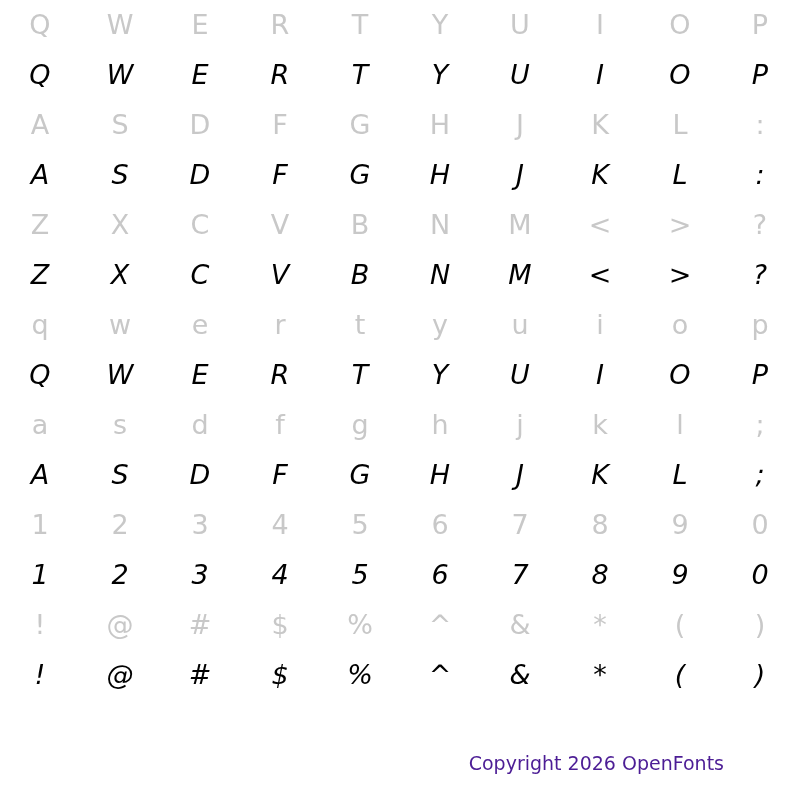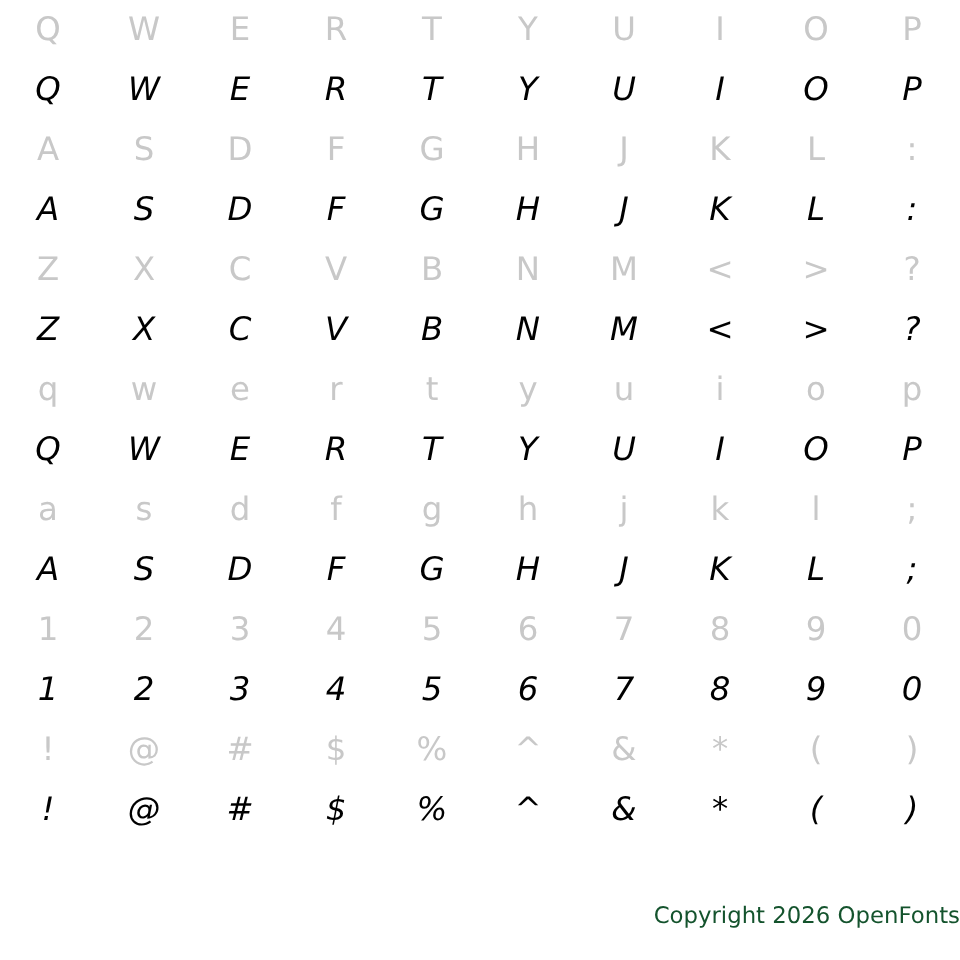--- a/index.html
+++ b/index.html
@@ -47,22 +47,23 @@
     font-weight: normal;
     font-family: "DejaVu Sans", sans-serif;
   }
   #footer {
     position: absolute;
     left: 0;
     top: 752px;
     width: 800px;
     height: 40px;
     text-align: right;
+    padding-right: 76px;
     box-sizing: border-box;
-    color: #14532d;
+    color: #4c1d95;
     font-size: 19px;
     font-family: "DejaVu Sans", sans-serif;
   }
 </style>
 </head>
 <body>
 
 <div id="sheet">
 
   <div class="row ref">

